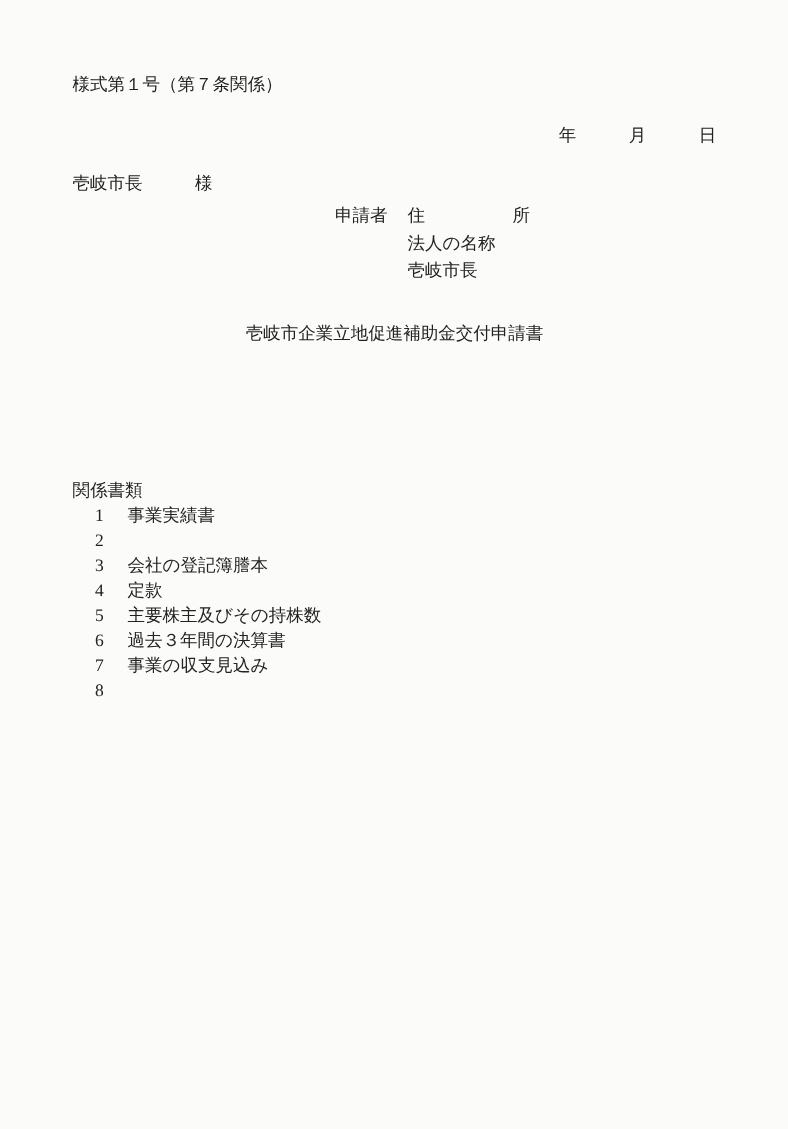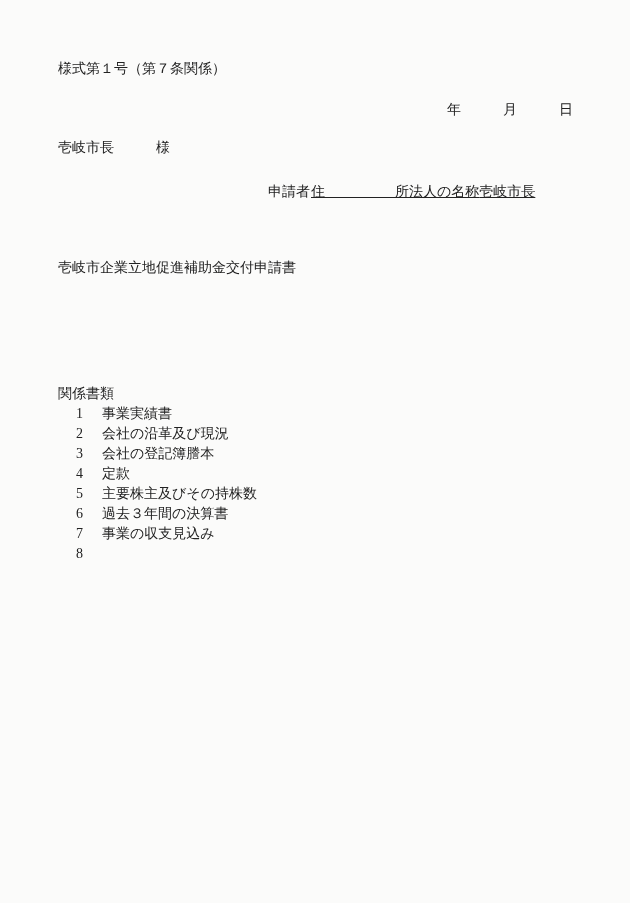--- a/index.html
+++ b/index.html
@@ -21,35 +21,35 @@
     position: absolute;
     white-space: pre;
     line-height: 20px;
   }
   .form-style-number { top: 59px; left: 58px; }
   .date-line { top: 100px; right: 57px; text-align: center; }
   .addressee-line { top: 138px; left: 58px; }
 
   .applicant-block {
     position: absolute;
-    top: 181px;
+    top: 163px;
     left: 268px;
     display: flex;
     align-items: flex-start;
-    column-gap: 1px;
+    column-gap: 16px;
   }
   .applicant-block .label { line-height: 22px; white-space: pre; }
-  .applicant-fields { display: flex; flex-direction: row; text-decoration: underline; }
+  .applicant-fields { display: flex; flex-direction: column; }
   .applicant-fields .field { line-height: 22px; white-space: pre; }
 
   .doc-title {
     top: 258px;
     left: 58px;
     right: 57px;
-    text-align: left;
+    text-align: center;
     white-space: pre;
   }
 
   .body-block {
     position: absolute;
     top: 301px;
     left: 58px;
     right: 40px;
   }
   .body-block .body-line { line-height: 22px; white-space: pre; }
@@ -95,21 +95,20 @@
 
   <div class="attachments-block">
     <div class="attachments-heading">関係書類</div>
 
     <div class="doc-item">
       <span class="doc-no">1</span>
       <span class="doc-label">事業実績書</span>
     </div>
     <div class="doc-item">
       <span class="doc-no">2</span>
-      <span class="doc-label">会社の沿革及び現況</span>
     </div>
     <div class="doc-item">
       <span class="doc-no">3</span>
       <span class="doc-label">会社の登記簿謄本</span>
     </div>
     <div class="doc-item">
       <span class="doc-no">4</span>
       <span class="doc-label">定款</span>
     </div>
     <div class="doc-item">

